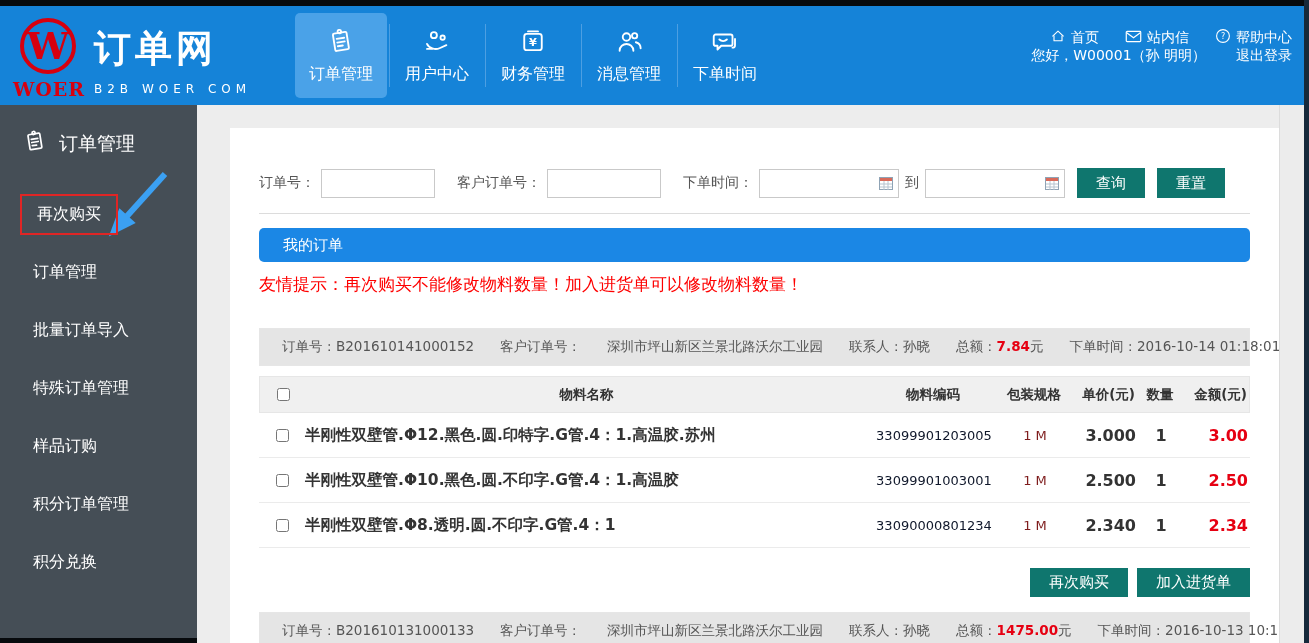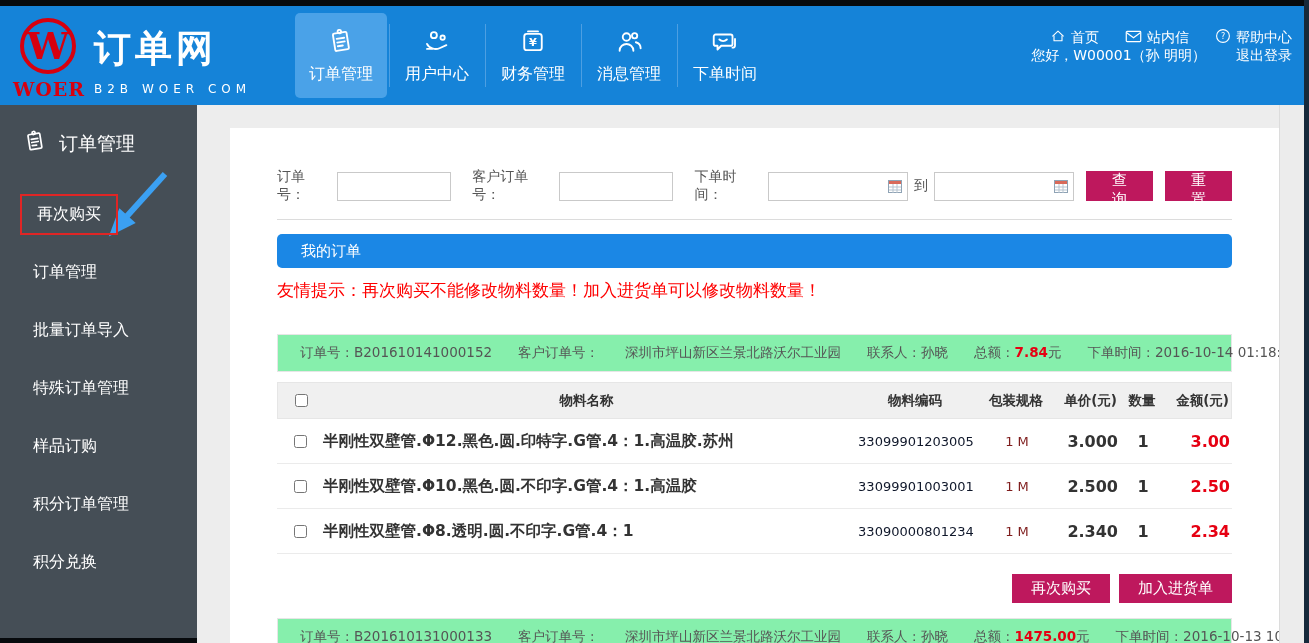--- a/index.html
+++ b/index.html
@@ -44,40 +44,40 @@
   .sidebar { position:absolute; left:0; top:105px; width:197px; height:533px; background:#454e56; color:#fff; }
   .sb-head { display:flex; align-items:center; gap:11px; padding:24px 0 0 22px; font-size:19px; }
   .sb-menu { position:absolute; left:0; top:80px; right:0; }
   .sb-item { height:58px; display:flex; align-items:center; padding-left:33px; font-size:16px; cursor:pointer; }
   .sb-item.first { padding-left:0; }
   .sb-item.first .hl { border:2px solid #e02525; padding:8px 15px; margin-left:20px; }
   .sb-arrow { position:absolute; left:75px; top:55px; pointer-events:none; }
 
   
   .panel { position:absolute; left:230px; top:128px; width:1049px; height:515px; background:#fff;
-           padding:0 47px; overflow:hidden; }
+           padding:0 29px; overflow:hidden; }
 
   .search-row { margin-top:40px; display:flex; align-items:center; font-size:14px; color:#555; }
   .search-row label { margin-right:6px; }
   .txt { width:114px; height:29px; border:1px solid #c9c9c9; background:#fff; font-size:13px; padding:0 6px; }
   .gap { width:22px; }
   .date-wrap { position:relative; }
   .date-wrap .txt { width:140px; padding-right:24px; }
   .cal-ico { position:absolute; right:6px; top:8px; cursor:pointer; }
   .to-lbl { margin:0 6px; }
-  .btn { height:30px; padding:0 19px; background:#be185d; color:#fff; border:none; font-size:15px;
+  .btn { height:30px; padding:0 19px; background:#0f766e; color:#fff; border:none; font-size:15px;
          font-family:inherit; cursor:pointer; margin-left:12px; }
 
   .divider { border-top:1px solid #dcdcdc; margin-top:15px; }
 
   .panel-title { margin-top:14px; height:34px; background:#1b87e5; border-radius:5px; color:#fff;
                  font-size:15px; line-height:34px; padding-left:24px; }
   .tip { margin-top:11px; font-size:17px; color:#fe0000; }
 
-  .order-head { margin-top:32px; height:38px; background:#86efac; border:1px solid #e6e6e6;
+  .order-head { margin-top:32px; height:38px; background:#e5e5e5; border:1px solid #e6e6e6;
                 display:flex; align-items:center; font-size:13.5px; color:#555; padding-left:22px; }
   .order-head .seg { margin-right:26px; white-space:nowrap; }
   .order-head .red { color:#e60012; font-weight:bold; }
   .order-head.second { margin-top:15px; }
 
   .thead { margin-top:10px; height:37px; background:#f0f0f0; border:1px solid #e6e6e6;
            display:flex; align-items:center; font-size:13.5px; font-weight:bold; color:#333; }
   .trow  { height:45px; border-bottom:1px solid #ebebeb; display:flex; align-items:center; }
   .c-check { width:46px; display:flex; justify-content:center; }
   .c-check input { width:13px; height:13px; cursor:pointer; }

